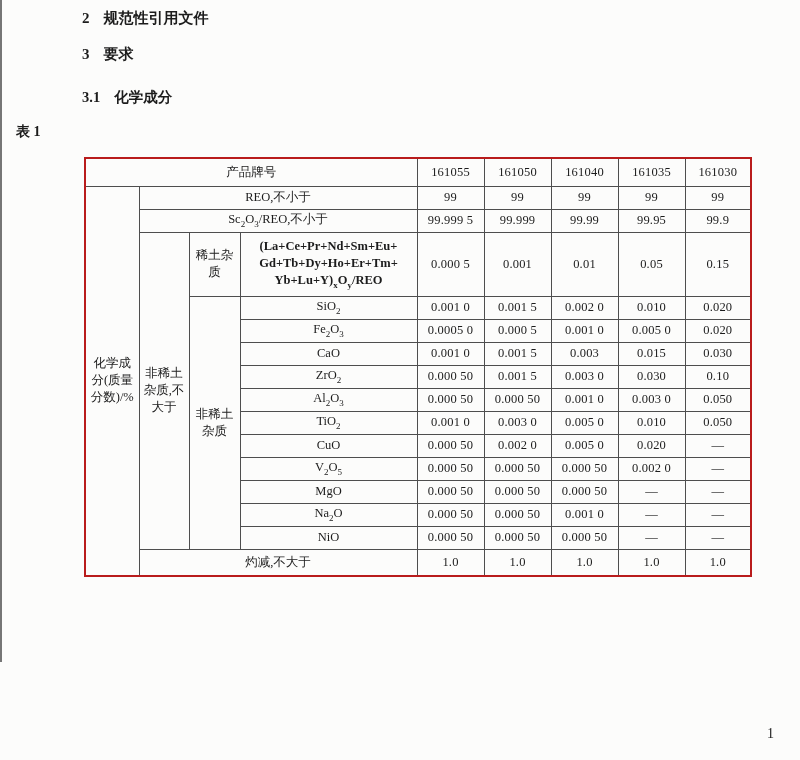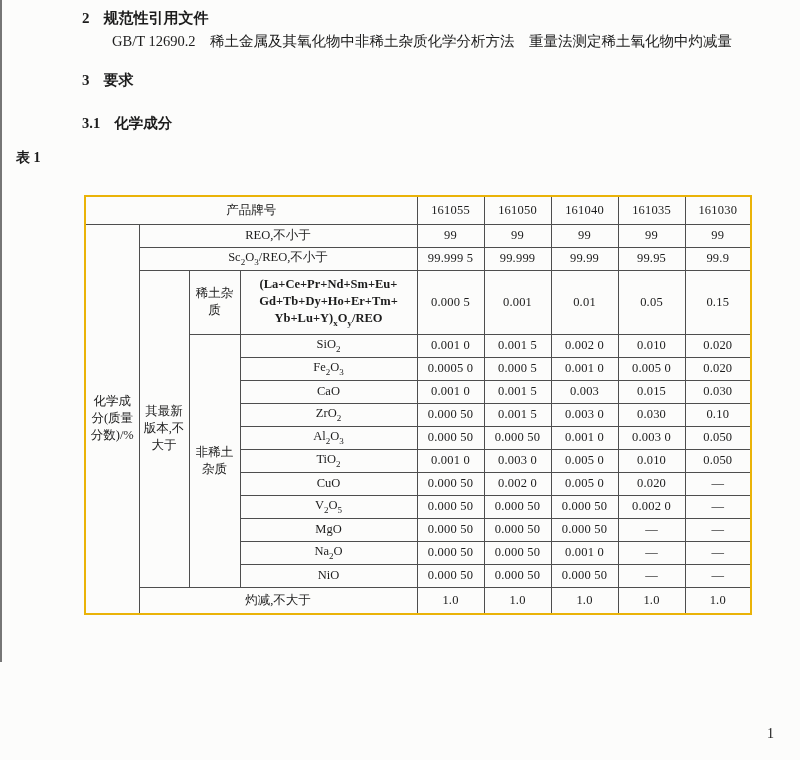--- a/index.html
+++ b/index.html
@@ -17,22 +17,22 @@
   .h31{margin-top:23px;font-size:14.5px;}
   .para{
     margin:17px 26px 0 64px;font-size:14.5px;line-height:26px;
     text-indent:2em;text-align:justify;
   }
   .para2{margin-top:14px;text-indent:0;margin-left:96px;}
   .refline{margin:0 26px 0 96px;font-size:14.5px;line-height:26px;}
   .caption{margin-top:16px;text-align:left;font-weight:bold;font-size:14px;line-height:18px;}
   table.std{
     border-collapse:collapse;table-layout:fixed;
-    margin:28px 0 0 68px;width:667px;
-    border:2px solid #eab308;
+    margin:16px 0 0 68px;width:667px;
+    border:2px solid #b91c1c;
     padding-left:36px;
   }
   table.std td{
     border:1px solid #4e4e4e;
     text-align:center;vertical-align:middle;
     font-size:12.5px;line-height:1.35;
     padding:1px 2px;overflow:hidden;
   }
   tr.r1{height:28px;} tr.r2{height:23px;} tr.r3{height:23px;}
   tr.rf{height:64px;} tr.ri{height:23px;} tr.rl{height:27px;}
@@ -46,21 +46,20 @@
 </head>
 <body>
 
 <div class="scan-edge"></div>
 
 <div class="content">
 
   <p class="heading h2"><span class="h-num">2</span><span>规范性引用文件</span></p>
 
 
-  <p class="refline">GB/T 12690.2　稀土金属及其氧化物中非稀土杂质化学分析方法　重量法测定稀土氧化物中灼减量</p>
 
   <p class="heading h3"><span class="h-num">3</span><span>要求</span></p>
 
   <p class="heading h31"><span class="h-num">3.1</span><span>化学成分</span></p>
 
 
   <p class="caption">表 1</p>
 
   <table class="std">
     <colgroup>
@@ -94,21 +93,21 @@
     </tr>
     <tr class="r3">
       <td colspan="3">Sc<sub>2</sub>O<sub>3</sub>/REO,不小于</td>
       <td class="num">99.999 5</td>
       <td class="num">99.999</td>
       <td class="num">99.99</td>
       <td class="num">99.95</td>
       <td class="num">99.9</td>
     </tr>
     <tr class="rf">
-      <td rowspan="12" class="side">其最新版本,不大于</td>
+      <td rowspan="12" class="side">非稀土杂质,不大于</td>
       <td class="side">稀土杂质</td>
       <td class="formula">(La+Ce+Pr+Nd+Sm+Eu+<br>Gd+Tb+Dy+Ho+Er+Tm+<br>Yb+Lu+Y)<sub>x</sub>O<sub>y</sub>/REO</td>
       <td class="num">0.000 5</td>
       <td class="num">0.001</td>
       <td class="num">0.01</td>
       <td class="num">0.05</td>
       <td class="num">0.15</td>
     </tr>
     <tr class="ri">
       <td rowspan="11" class="side">非稀土杂质</td>

